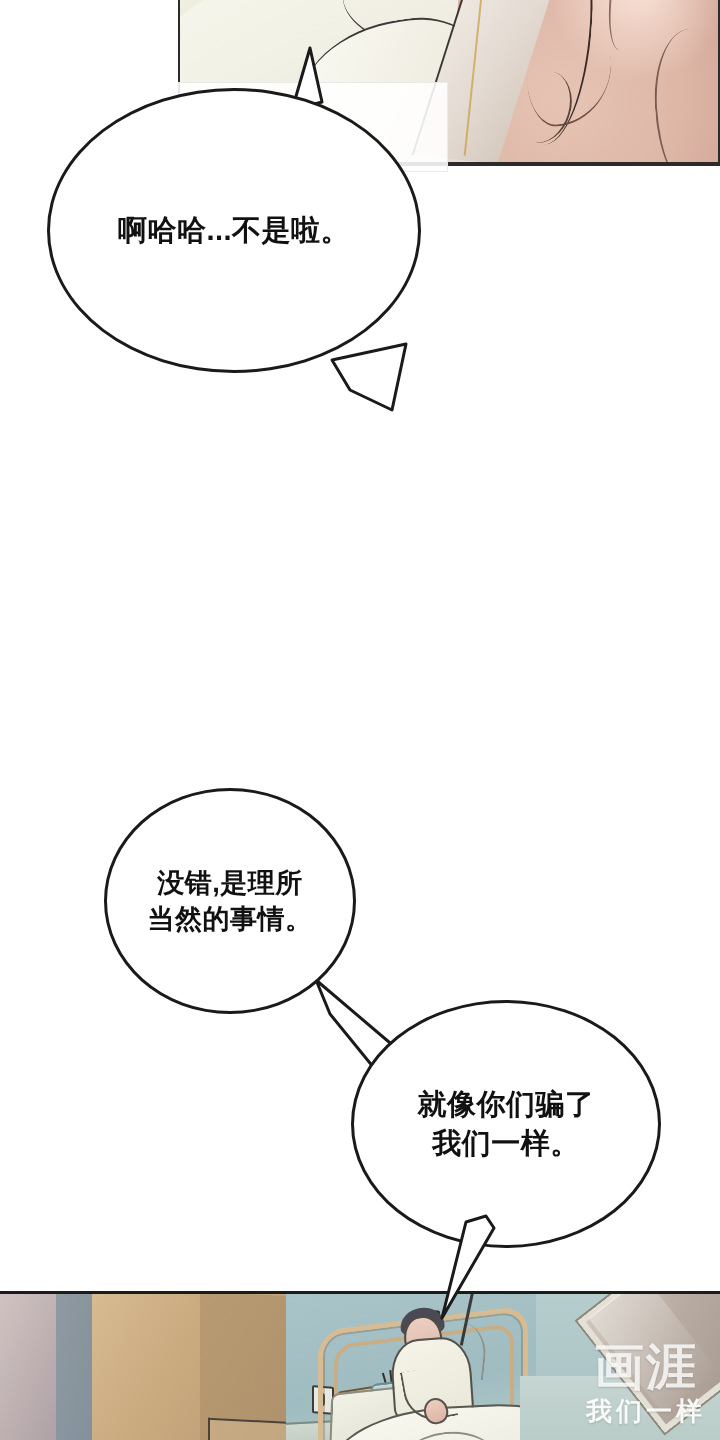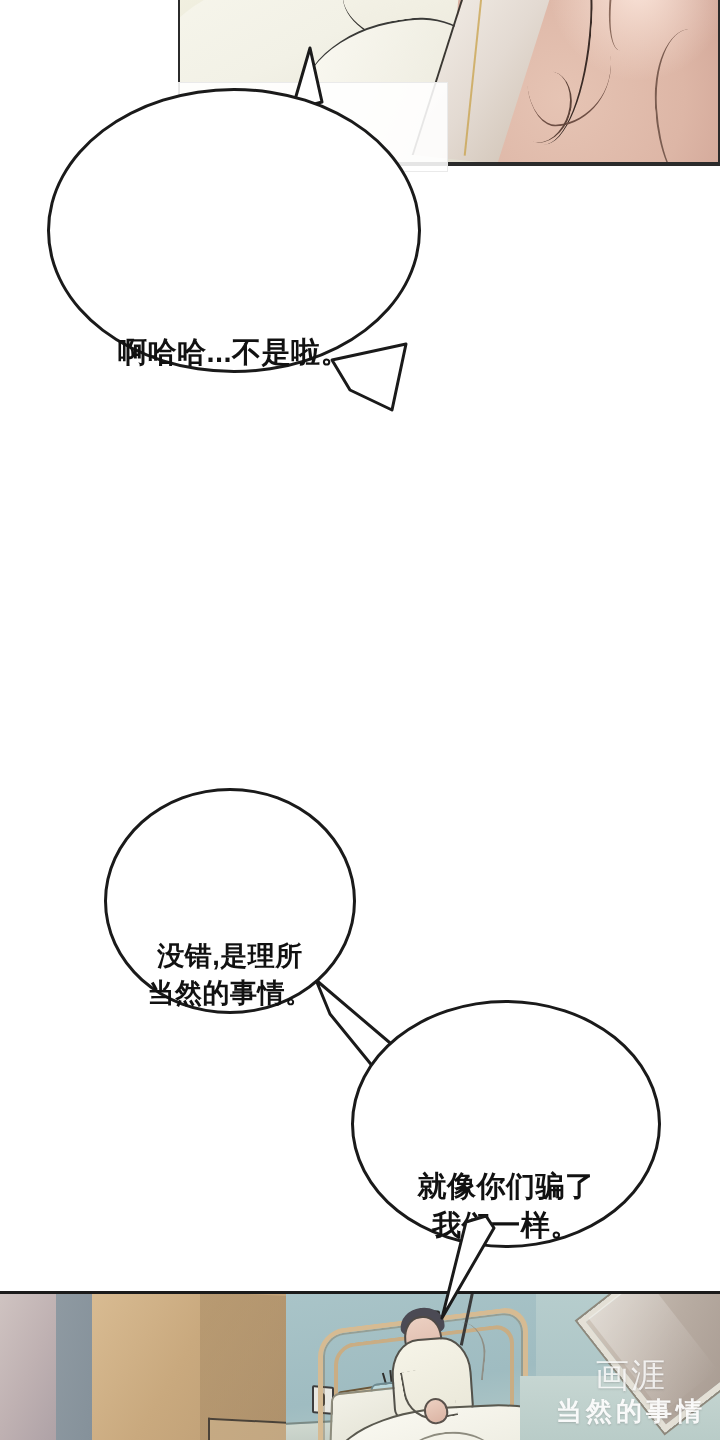--- a/index.html
+++ b/index.html
@@ -192,21 +192,21 @@
     box-sizing: border-box;
   }
 
   
   .bubble {
     position: absolute;
     background: #ffffff;
     border: 3px solid #1a1a1a;
     border-radius: 50%;
     display: flex;
-    align-items: flex-end;
+    align-items: center;
     justify-content: center;
     box-sizing: border-box;
     z-index: 5;
   }
   .bubble-text {
     text-align: center;
     color: #111111;
     font-weight: bold;
     line-height: 1.22;
     letter-spacing: .5px;
@@ -433,22 +433,22 @@
   .watermark {
     position: absolute;
     right: 14px;
     bottom: 16px;
     text-align: center;
     z-index: 6;
     pointer-events: none;
     user-select: none;
   }
   .wm-main {
-    font-size: 34px;
-    font-weight: normal;
+    font-size: 50px;
+    font-weight: bold;
     color: rgba(255,255,255,.82);
     letter-spacing: 2px;
     line-height: 1;
     text-shadow: 0 1px 2px rgba(90,90,90,.28);
   }
   .wm-sub {
     margin-top: 6px;
     font-size: 26px;
     font-weight: bold;
     color: rgba(255,255,255,.92);
@@ -557,17 +557,17 @@
     <div class="pb-blanket-fold"></div>
     <div class="pb-patient-arm"></div>
     <div class="pb-hand"></div>
 
     <div class="pb-floor-right"></div>
     <div class="pb-window"></div>
     <div class="pb-window-glare"></div>
 
     <div class="watermark">
       <div class="wm-main">画涯</div>
-      <div class="wm-sub">当然的事情</div>
+      <div class="wm-sub">我们一样</div>
     </div>
   </div>
 
 </div>
 
 </body></html>

